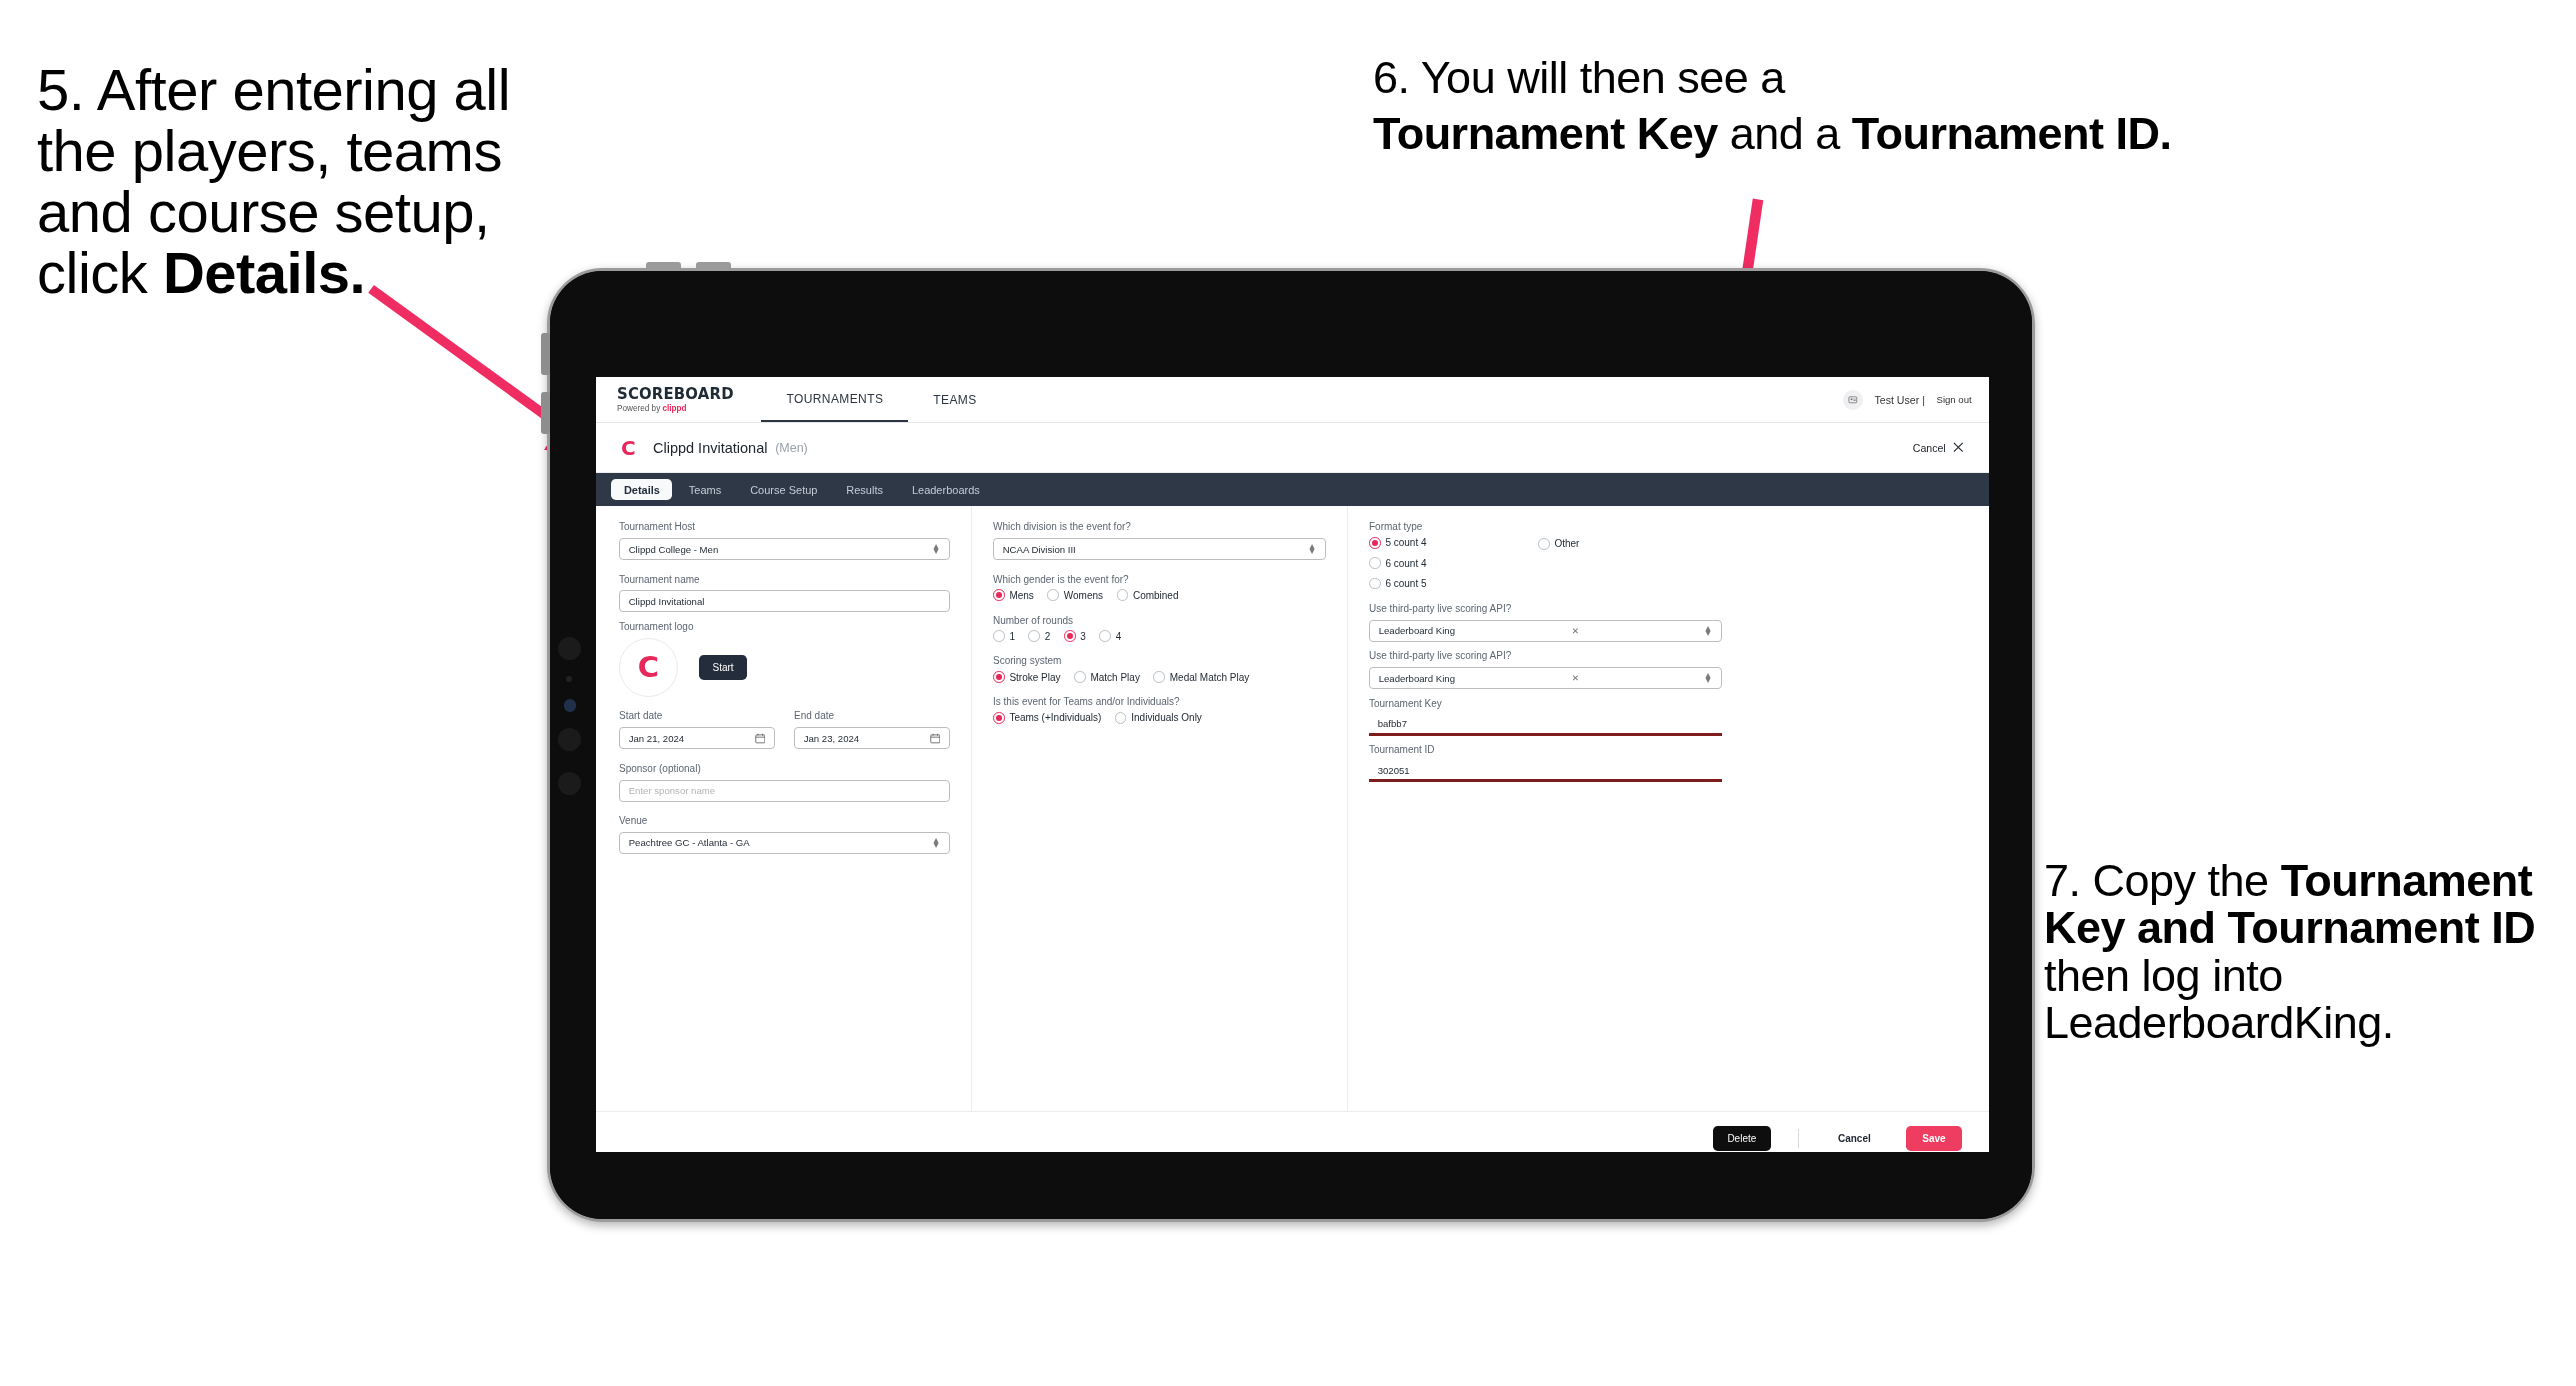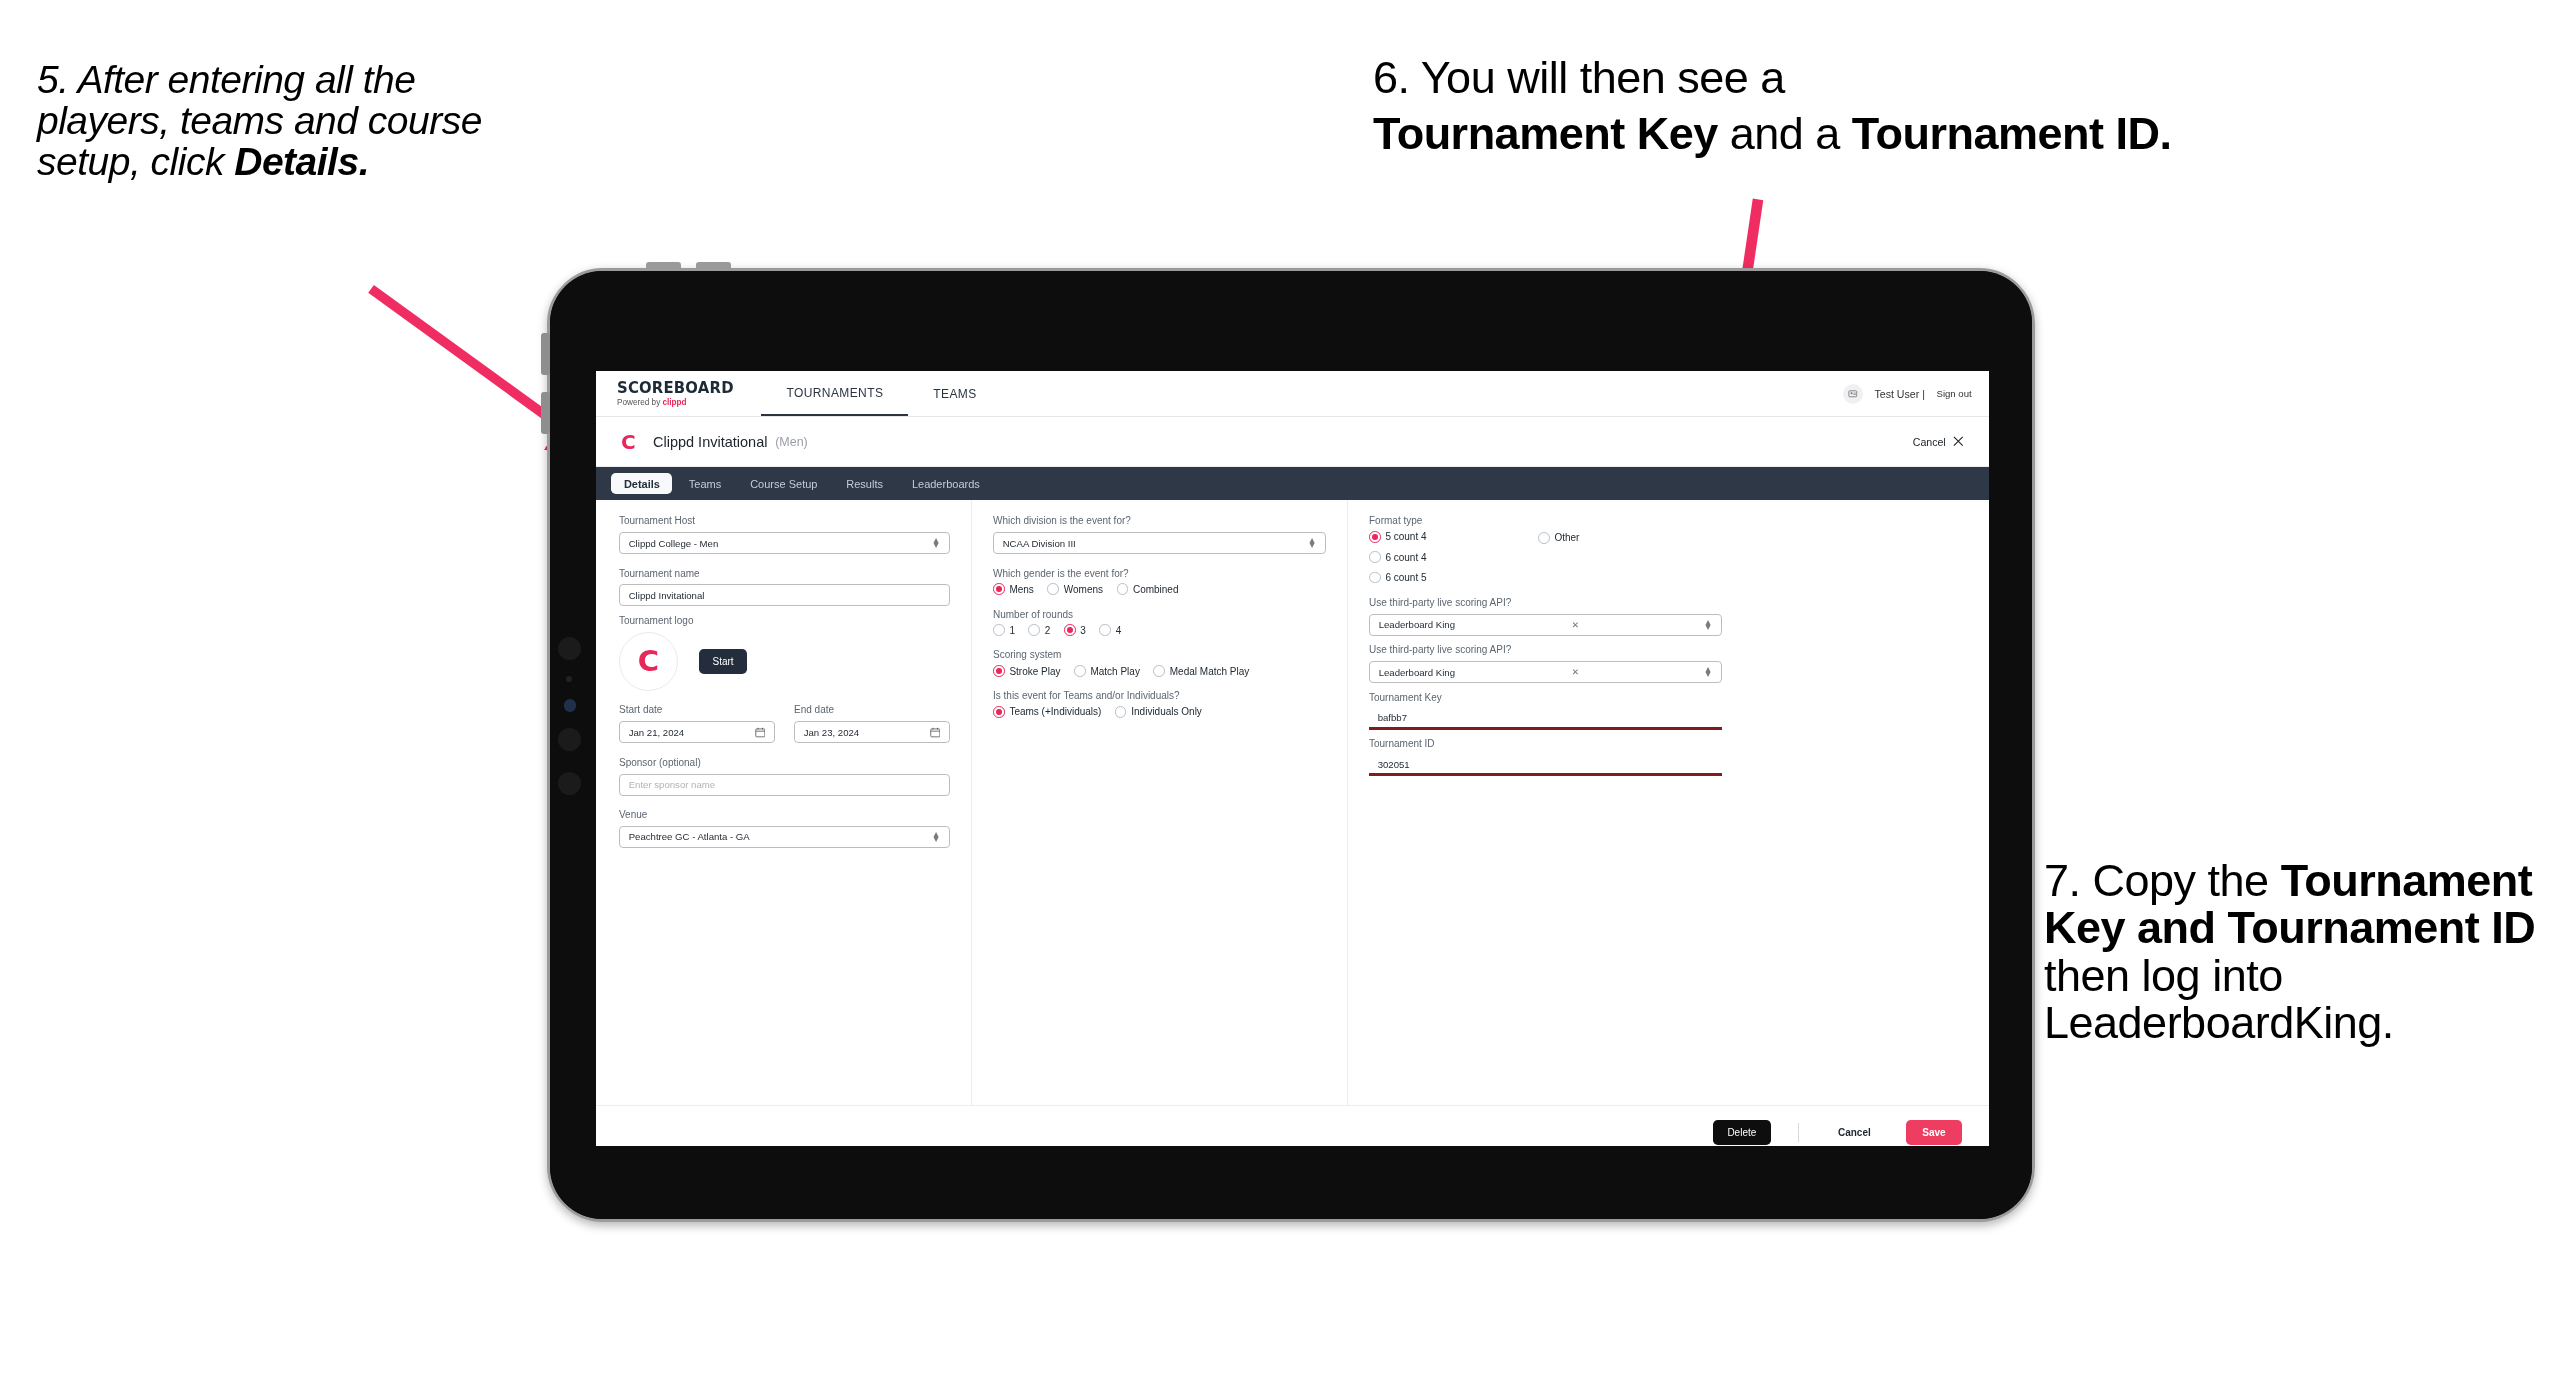--- a/index.html
+++ b/index.html
@@ -12,21 +12,21 @@
   #root { position: relative; width: 2576px; height: 1386px; background:#fff; }
 
   
   .anno {
     position: absolute;
     color: #000;
     font-family: "Liberation Sans", sans-serif;
     font-weight: 400;
     letter-spacing: -0.5px;
   }
-  #anno-5 { left: 37px; top: 60px; width: 501px; font-size: 39px; line-height: 1.05; font-style: italic; }
+  #anno-5 { left: 37px; top: 60px; width: 501px; font-size: 58px; line-height: 1.05; }
   #anno-6 { left: 1373px; top: 50px; width: 1195px; font-size: 45px; line-height: 1.25; }
   #anno-7 { left: 2044px; top: 857px; width: 539px; font-size: 45px; line-height: 1.05; }
   .anno b { font-weight: 700; }
 
   
   .arrow-svg { position: absolute; left:0; top:0; width:2576px; height:1386px; pointer-events:none; }
 
   
   #tablet {
     position: absolute;
@@ -51,21 +51,21 @@
   .lens { position:absolute; border-radius:50%; }
   #lens-1 { left: 7.7px; top: 366px; width: 23px; height: 23px; background:#1b1b1b; }
   #lens-2 { left: 16.4px; top: 405px; width: 5.8px; height: 5.8px; background:#232323; }
   #lens-3 { left: 13.5px; top: 428px; width: 12.5px; height: 12.5px; background:#21304a; }
   #lens-4 { left: 7.7px; top: 457px; width: 23px; height: 23px; background:#1b1b1b; }
   #lens-5 { left: 7.7px; top: 501px; width: 23px; height: 23px; background:#1b1b1b; }
 
   
   #screen {
     position:absolute;
-    left: 46px; top: 100px;
+    left: 46px; top: 106px;
     width: 1393px; height: 775px;
     background: #ffffff;
     overflow: hidden;
   }
 
   
   #appbar {
     display:flex; align-items:stretch; height: 46px;
     background:#fff; border-bottom:1px solid #e6e6e6;
     position: relative;

